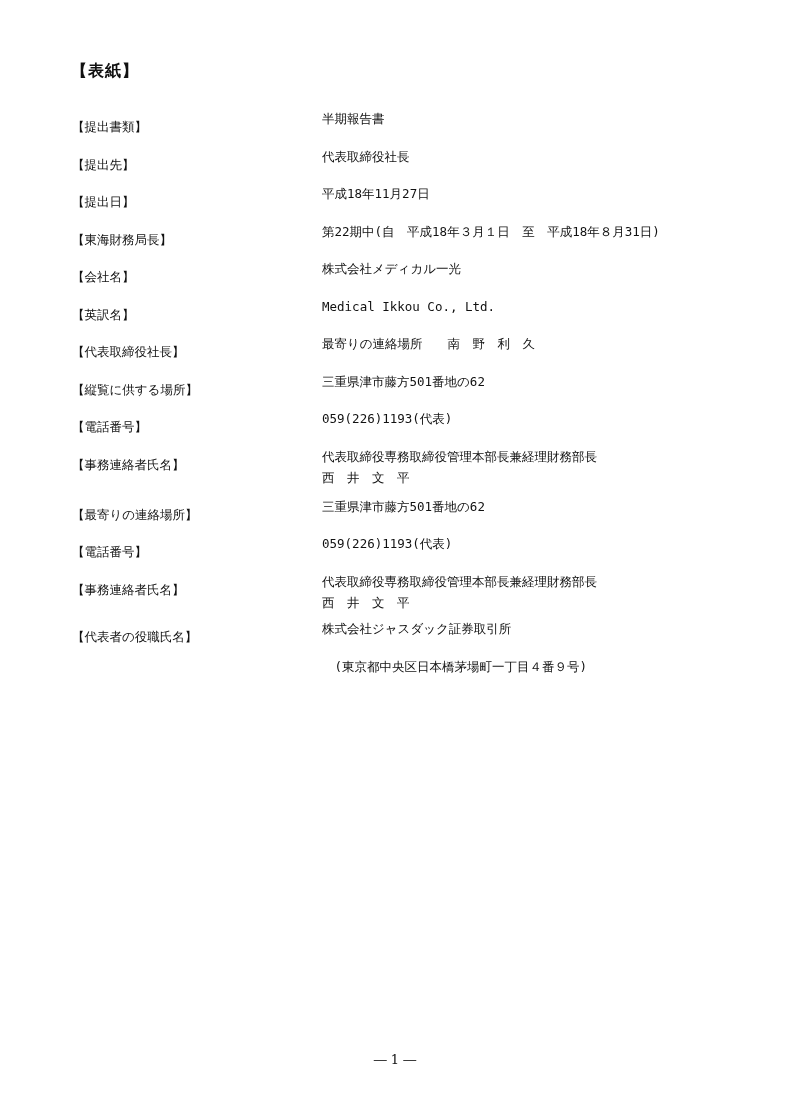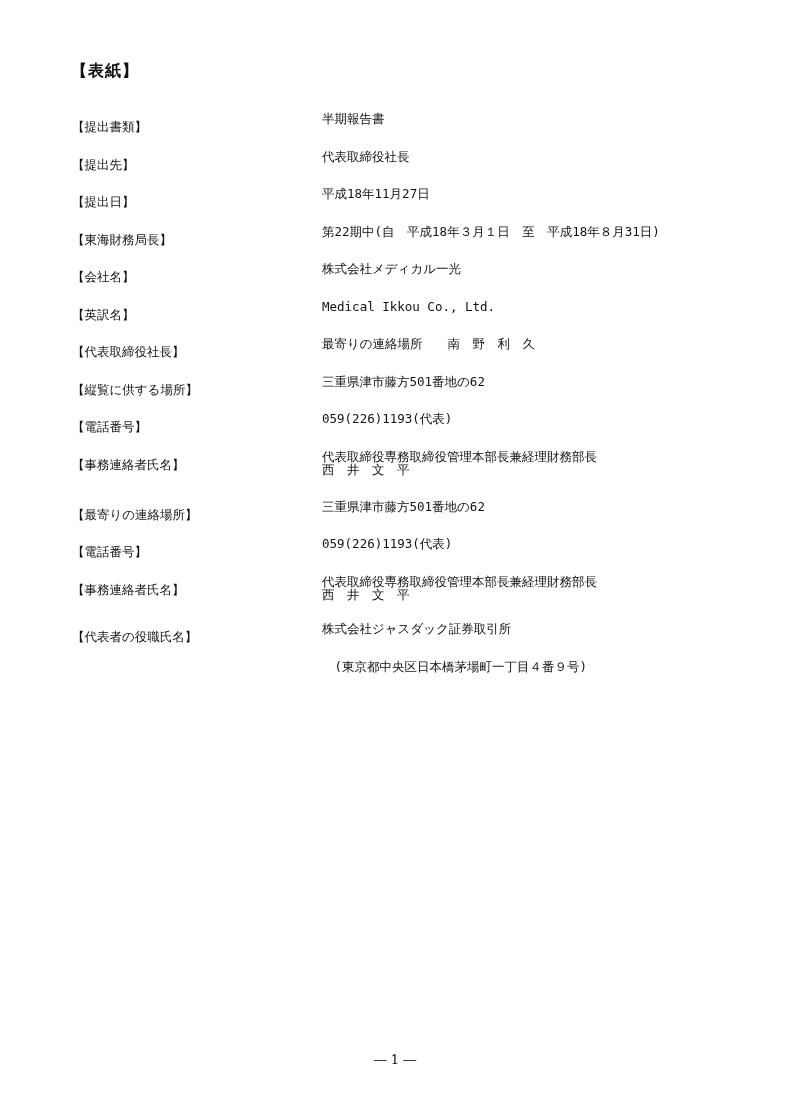--- a/index.html
+++ b/index.html
@@ -38,21 +38,21 @@
     position:absolute;
     left:322px;
     top:0;
     right:10px;
   }
   .row .line{
     line-height:13px;
     white-space:pre;
   }
   .row .line + .line{
-    margin-top:0;
+    margin-top:8px;
   }
   .footer{
     position:absolute;
     left:0;
     top:1052px;
     width:790px;
     text-align:center;
     font-family:"DejaVu Serif","Liberation Serif",serif;
     font-size:13px;
     color:#111111;

